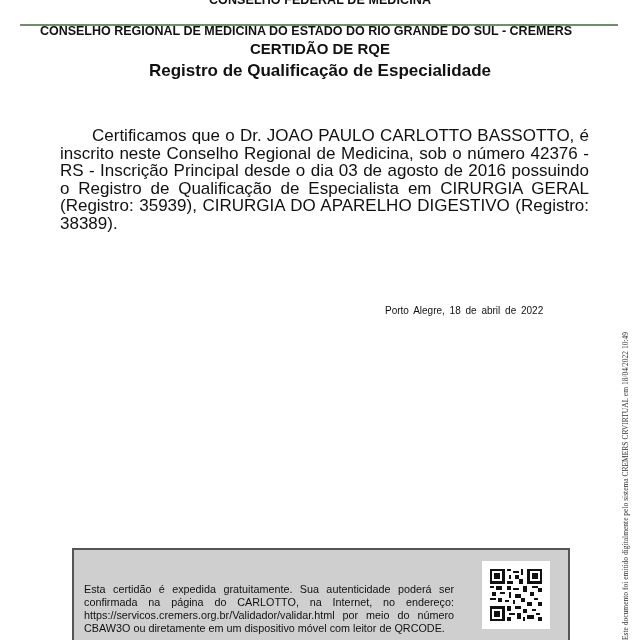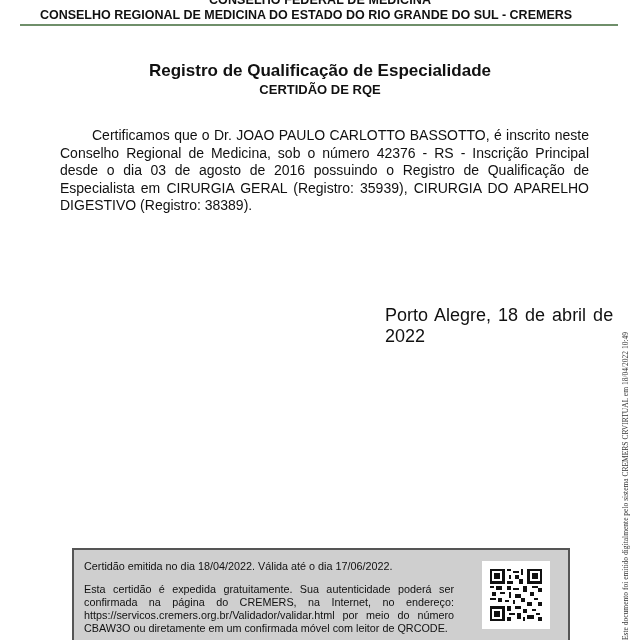--- a/index.html
+++ b/index.html
@@ -6,43 +6,43 @@
   body {
     width: 640px; height: 640px; overflow: hidden; position: relative;
     background: #ffffff; color: #111;
     font-family: "Liberation Sans", sans-serif;
   }
   .hdr1 {
     position: absolute; top: -7px; left: 0; width: 640px; text-align: center;
     font-size: 12.5px; font-weight: bold; letter-spacing: 0.1px;
   }
   .hdr2 {
-    position: absolute; top: 8px; left: 0; width: 612px; text-align: center;
+    position: absolute; top: 24px; left: 0; width: 612px; text-align: center;
     font-size: 12.5px; font-weight: bold;
   }
   .green-rule {
     position: absolute; top: 24px; left: 20px; width: 598px; height: 2px;
     background: #6f8f6a;
   }
   .title {
     position: absolute; top: 40px; left: 0; width: 640px; text-align: center;
-    font-size: 13px; font-weight: bold; margin-top: 42px;
+    font-size: 15px; font-weight: bold;
   }
   .subtitle {
     position: absolute; top: 61px; left: 0; width: 640px; text-align: center;
     font-size: 17px; font-weight: bold;
   }
   .body-text {
     position: absolute; top: 127px; left: 60px; width: 529px;
-    font-size: 14px; line-height: 17.5px; text-align: justify;
+    font-size: 17px; line-height: 17.5px; text-align: justify;
     text-indent: 32px;
   }
   .place-date {
     position: absolute; top: 305px; left: 385px;
-    font-size: 18px; word-spacing: 2px;
+    font-size: 10px; word-spacing: 2px;
   }
   .side-note {
     position: absolute; left: 621px; top: 640px;
     transform-origin: 0 0; transform: rotate(-90deg);
     font-family: "Liberation Serif", serif; font-size: 7.5px; color: #333;
     white-space: nowrap; width: 320px;
   }
   .verify-box {
     position: absolute; top: 548px; left: 72px; width: 494px; height: 98px;
     background: #cfcfcf; border: 2px solid #555;
@@ -72,22 +72,21 @@
 <div class="title">CERTIDÃO DE RQE</div>
 <div class="subtitle">Registro de Qualificação de Especialidade</div>
 
 <div class="body-text">Certificamos que o Dr. JOAO PAULO CARLOTTO BASSOTTO, é inscrito neste Conselho Regional de Medicina, sob o número 42376 - RS - Inscrição Principal desde o dia 03 de agosto de 2016 possuindo o Registro de Qualificação de Especialista em CIRURGIA GERAL (Registro: 35939), CIRURGIA DO APARELHO DIGESTIVO (Registro: 38389).</div>
 
 <div class="place-date">Porto Alegre, 18 de abril de 2022</div>
 
 <div class="side-note">Este documento foi emitido digitalmente pelo sistema CREMERS CRVIRTUAL em 18/04/2022 10:49</div>
 
 <div class="verify-box">
-  <div class="verify-issued">Certidão emitida no dia 18/04/2022. Válida até o dia 17/06/2022.</div>
-  <div class="verify-text"><span>Esta certidão é expedida gratuitamente. Sua autenticidade poderá ser confirmada na página do CREMERS, na Internet, no endereço: </span><span class="url">https://servicos.cremers.org.br/Validador/validar.html</span><span> por meio do número </span><span class="code">CBAW3O</span><span> ou diretamente em um confirmada móvel com leitor de QRCODE.</span></div>
+  <div class="verify-text"><span>Esta certidão é expedida gratuitamente. Sua autenticidade poderá ser confirmada na página do CARLOTTO, na Internet, no endereço: </span><span class="url">https://servicos.cremers.org.br/Validador/validar.html</span><span> por meio do número </span><span class="code">CBAW3O</span><span> ou diretamente em um dispositivo móvel com leitor de QRCODE.</span></div>
   <div class="qr-wrap">
     <svg class="qr" viewBox="0 0 25 25" shape-rendering="crispEdges">
       <rect width="25" height="25" fill="#fff"></rect>
       <g fill="#111">
         <rect x="0" y="0" width="7" height="7"></rect>
           <rect x="1" y="1" width="5" height="5" fill="#fff"></rect>
           <rect x="2" y="2" width="3" height="3"></rect>
         <rect x="18" y="0" width="7" height="7"></rect>
           <rect x="19" y="1" width="5" height="5" fill="#fff"></rect>
           <rect x="20" y="2" width="3" height="3"></rect>

